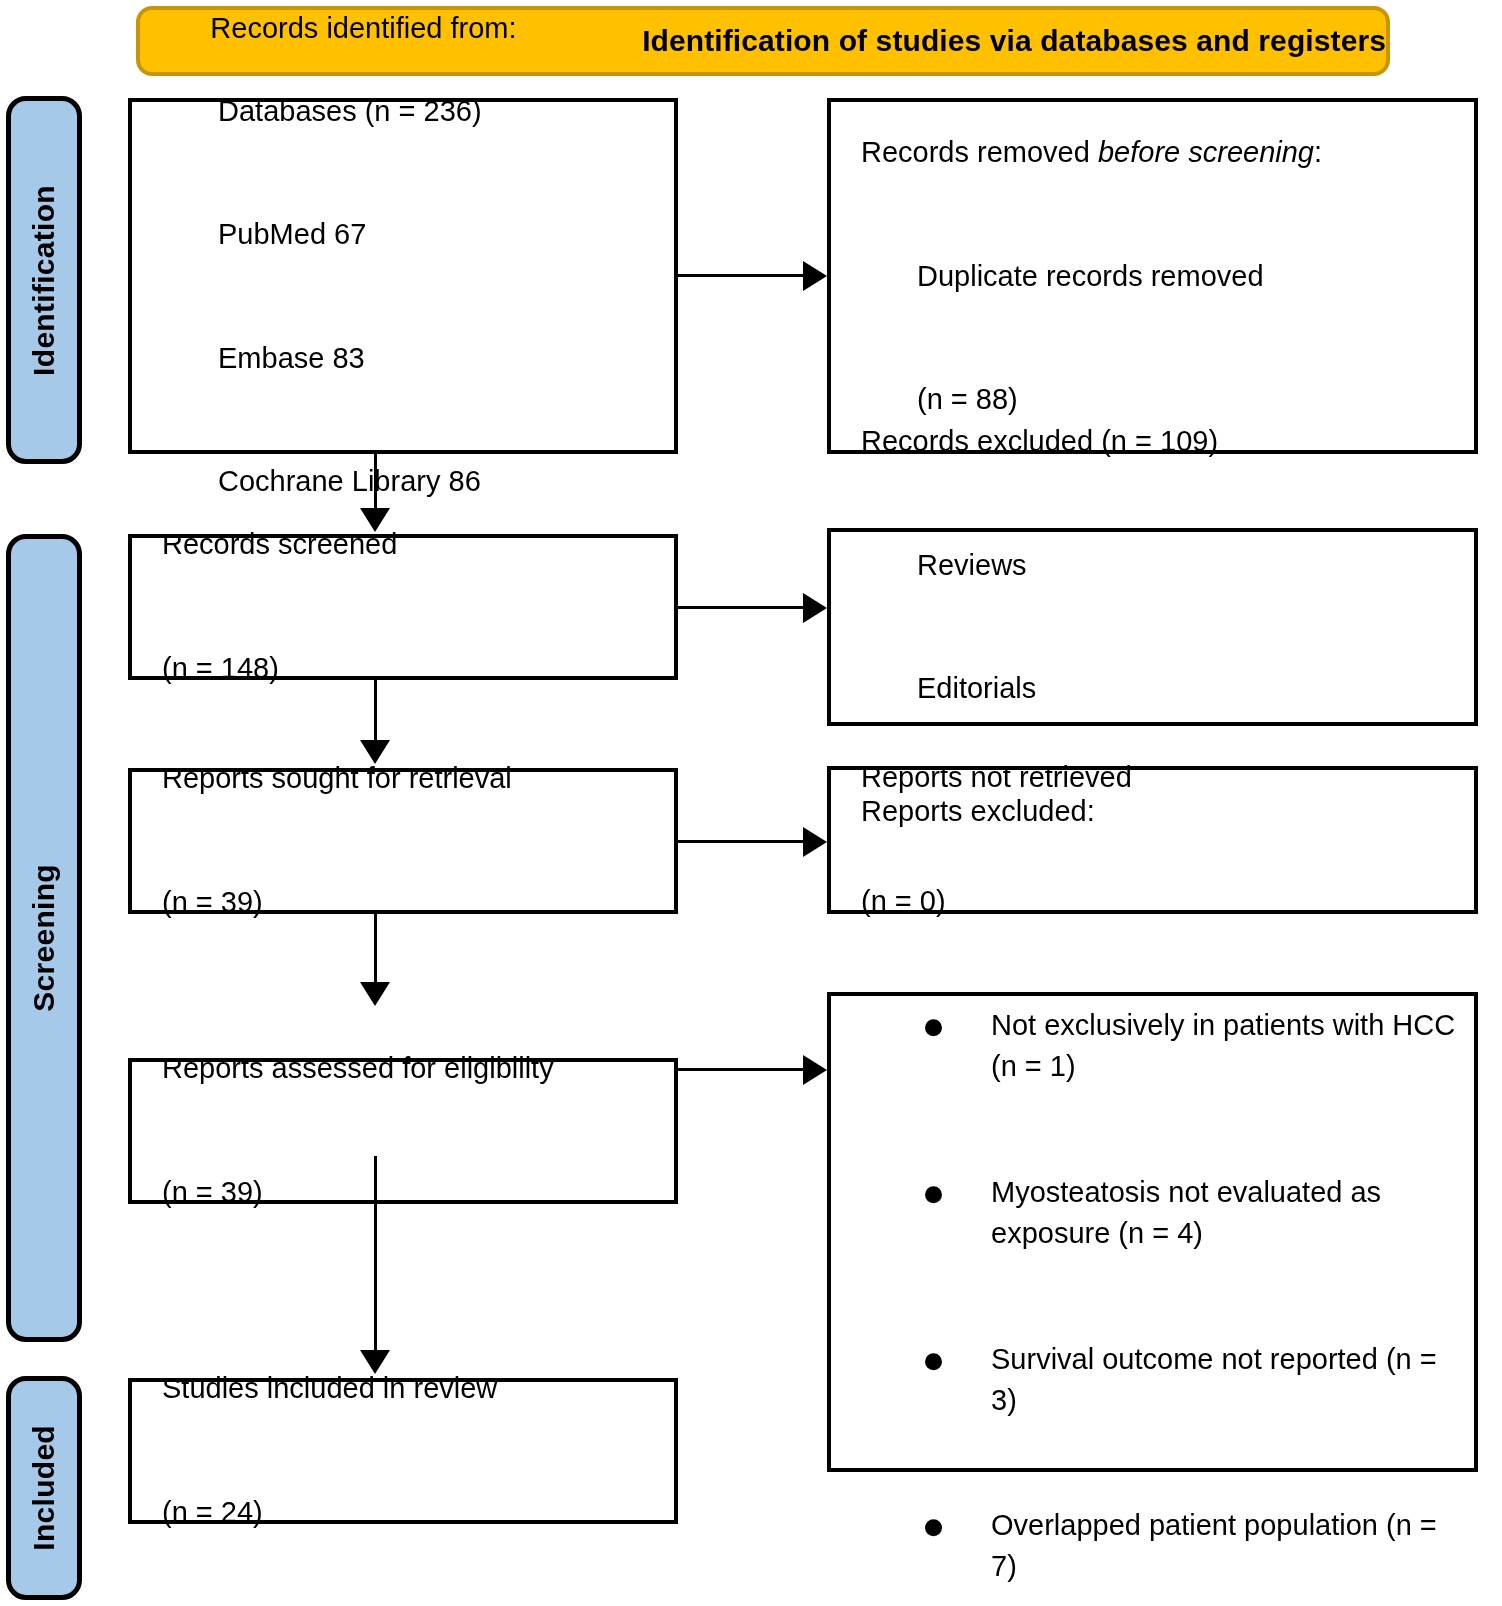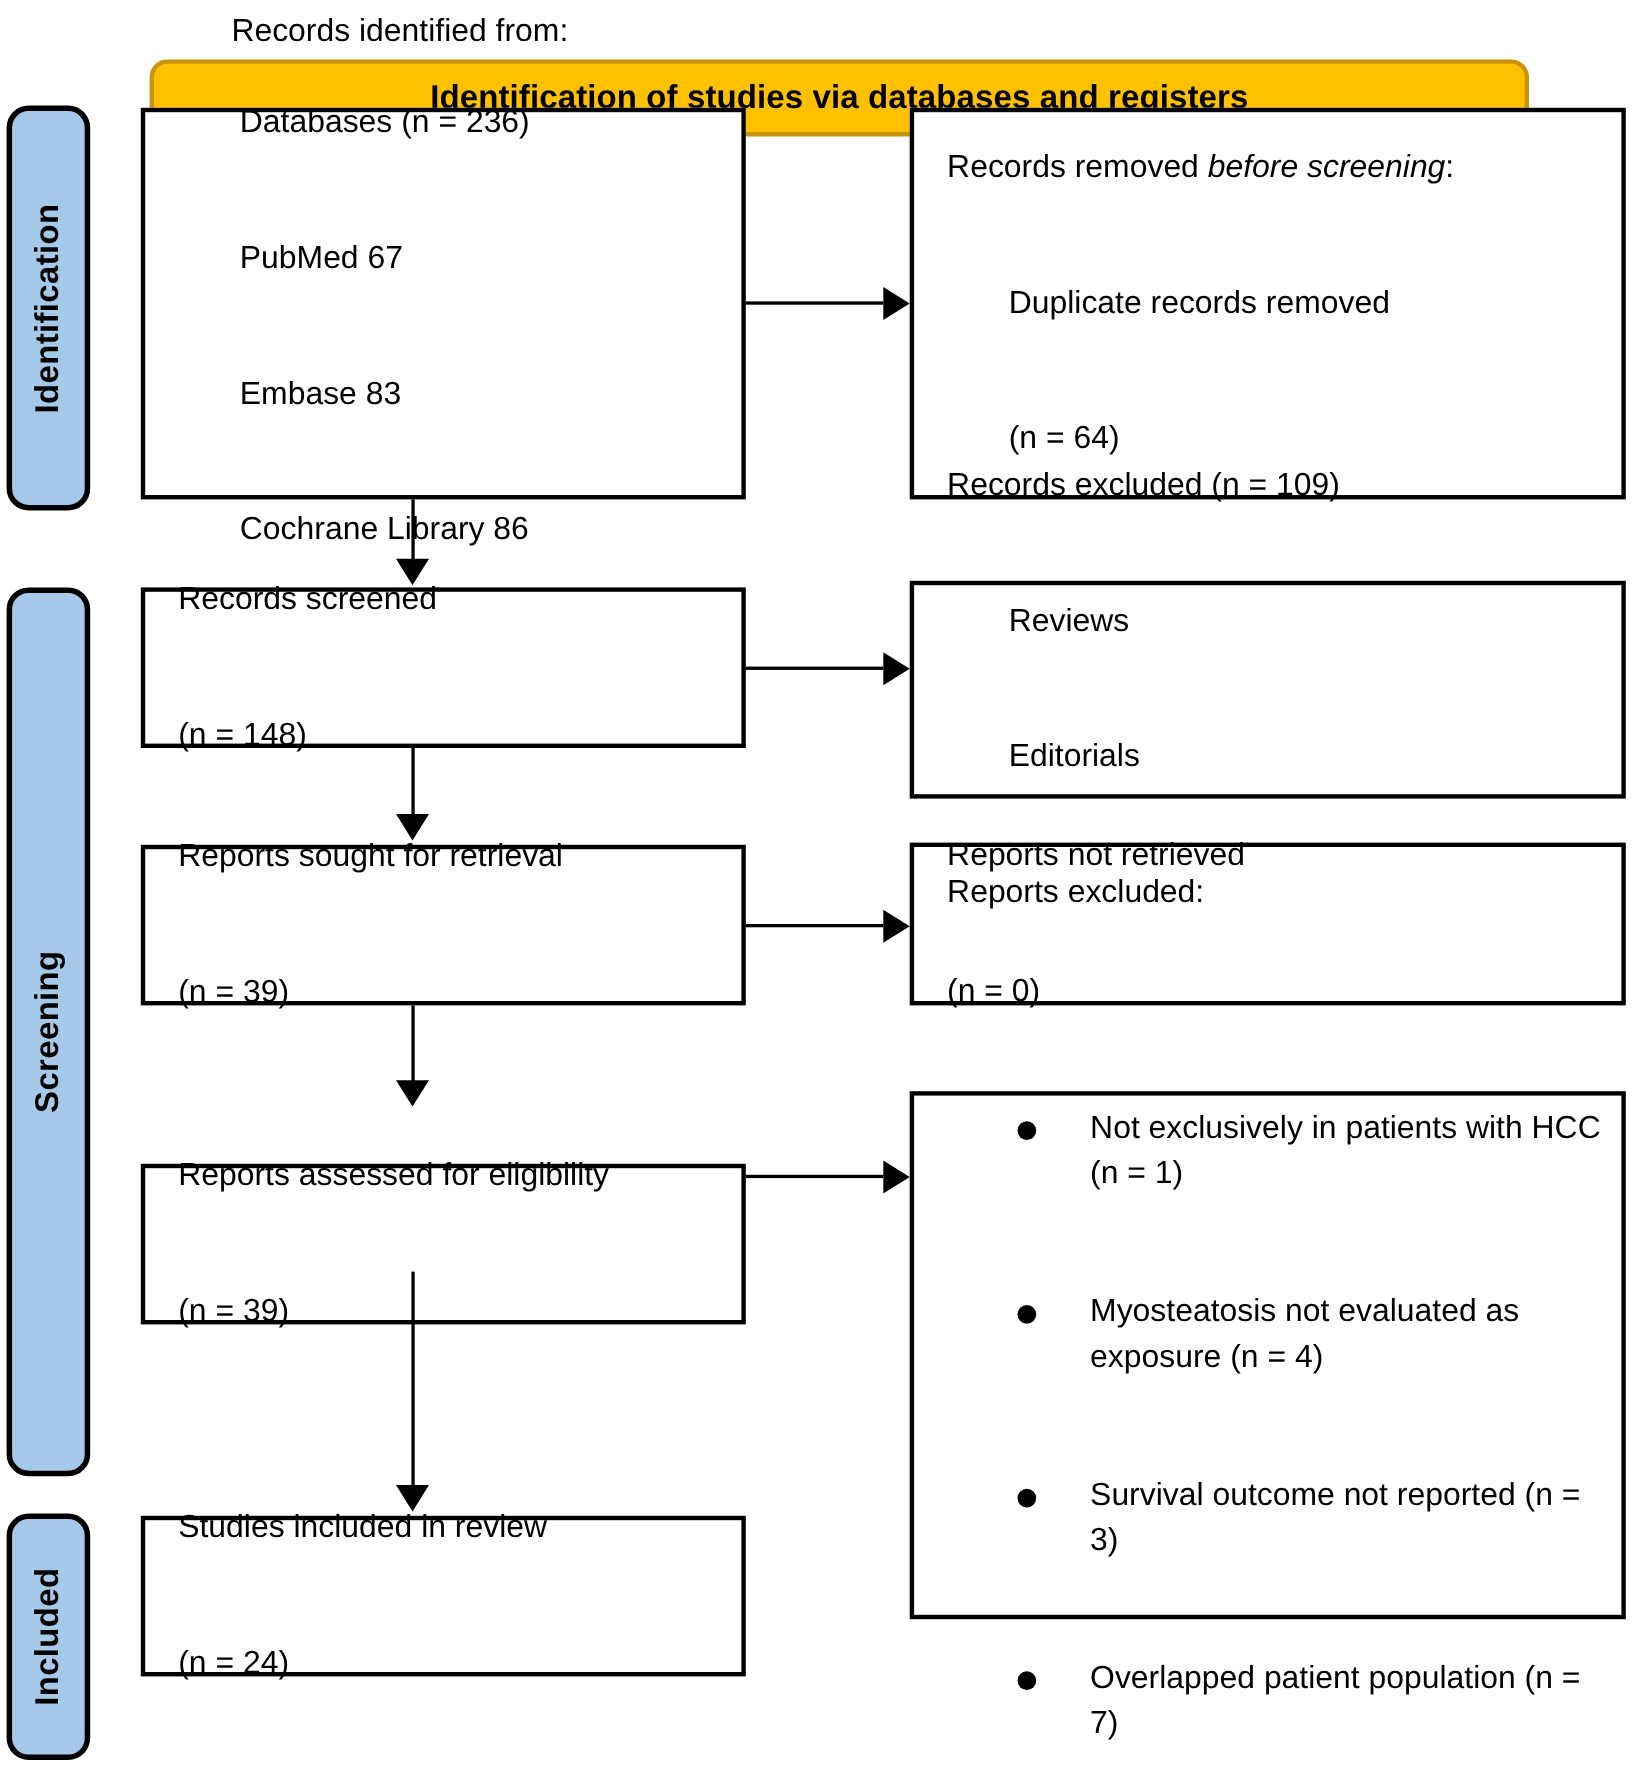--- a/index.html
+++ b/index.html
@@ -14,22 +14,22 @@
   .stage{position:absolute;left:0;top:0;width:1502px;height:1606px;}
 
   
   .banner{
     position:absolute;
     left:136px;top:6px;width:1254px;height:70px;
     background:#FFC000;
     border:4px solid #C8940C;
     border-radius:16px;
     box-sizing:border-box;
-    display:flex;align-items:center;justify-content:center;
-    font-size:30px;font-weight:bold;letter-spacing:.1px;margin-top:48px;
+    display:flex;align-items:center;justify-content:flex-end;
+    font-size:30px;font-weight:bold;letter-spacing:.1px;
   }
 
   
   .stage-tab{
     position:absolute;left:6px;width:76px;
     background:#A6C9E9;
     border:5px solid #000000;
     border-radius:20px;
     box-sizing:border-box;
     display:flex;align-items:center;justify-content:center;
@@ -163,21 +163,21 @@
     <div class="txt">
       <span style="display:block">Studies included in review</span>
       <span style="display:block">(n = 24)</span>
     </div>
   </div>
 
   <div class="fbox vcenter" id="box-removed">
     <div class="txt">
       <span style="display:block"><span>Records removed </span><span class="ital">before screening</span><span>:</span></span>
       <span class="indent">Duplicate records removed</span>
-      <span class="indent">(n = 64)</span>
+      <span class="indent">(n = 88)</span>
     </div>
   </div>
 
   <div class="fbox vcenter" id="box-excluded-rec">
     <div class="txt">
       <span style="display:block">Records excluded (n = 109)</span>
       <span class="indent">Reviews</span>
       <span class="indent">Editorials</span>
       <span class="indent">Irrelevant studies</span>
     </div>

